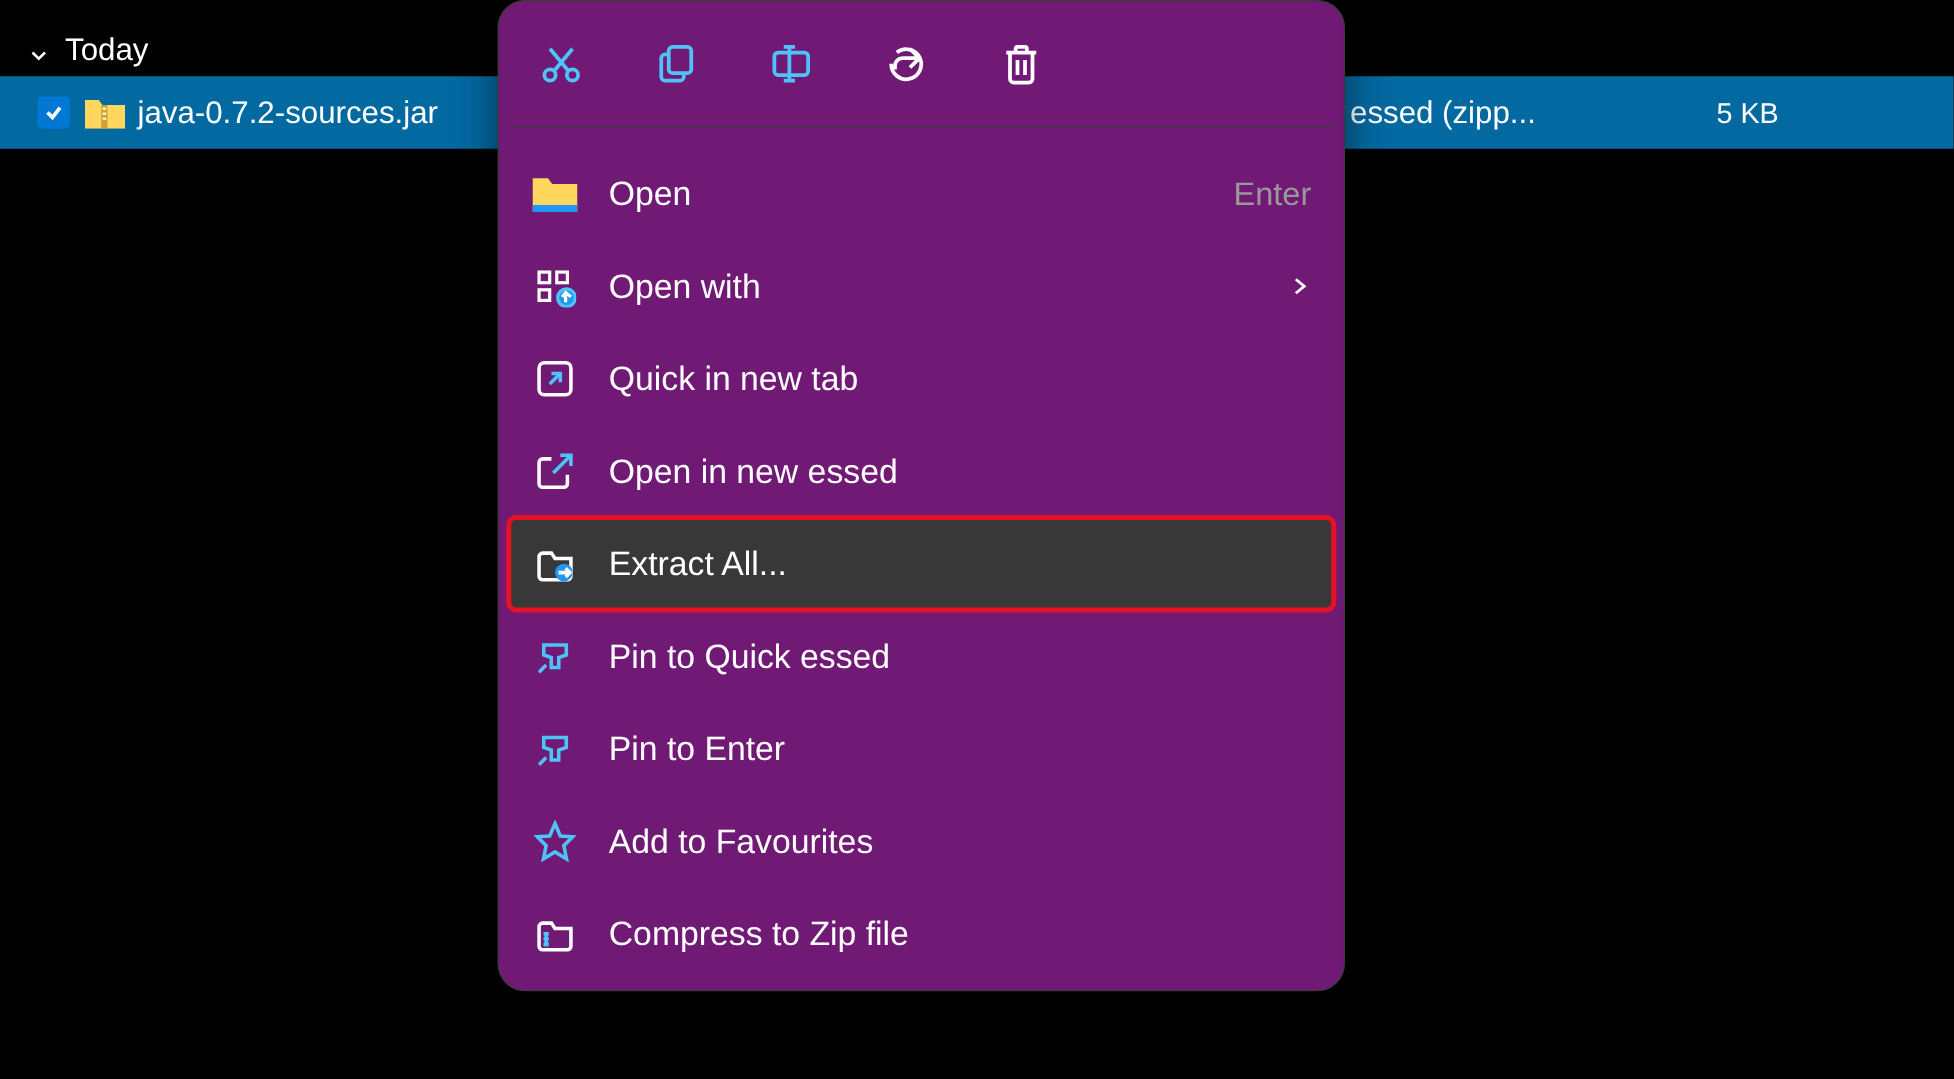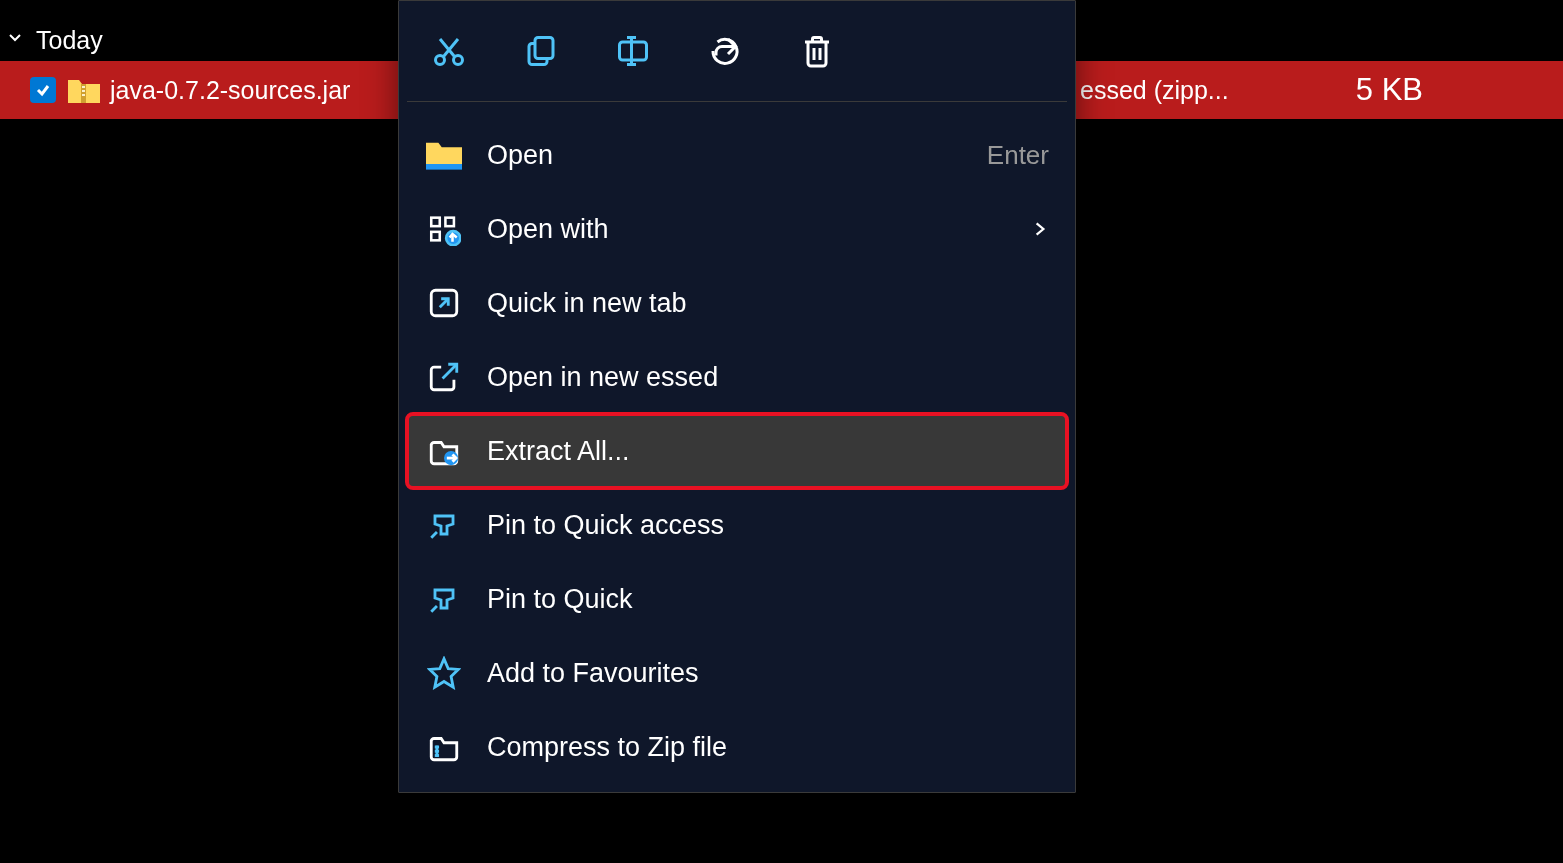--- a/index.html
+++ b/index.html
@@ -14,43 +14,43 @@
       width: 1563px;
       height: 863px;
       overflow: hidden;
       position: relative;
     }
     .file-listing {
       padding-top: 20px;
     }
     .group-header {
       display: flex;
-      align-items: flex-start;
-      padding: 6px 4px;
+      align-items: flex-end;
+      padding: 6px 20px;
       font-size: 25px;
       font-weight: 400;
     }
     .group-chevron {
       width: 22px;
       height: 22px;
       margin-right: 10px;
       display: flex;
       align-items: center;
       justify-content: center;
     }
     .group-chevron svg {
       fill: none;
       stroke: #ffffff;
       stroke-width: 2;
     }
     .file-row {
       display: flex;
       align-items: center;
       padding: 6px 30px;
-      background: #b91c1c;
+      background: #0369a1;
       height: 58px;
       position: relative;
     }
     .checkbox {
       width: 26px;
       height: 26px;
       background: #0078d4;
       border-radius: 4px;
       display: flex;
       align-items: center;
@@ -73,31 +73,31 @@
     }
     .file-type {
       position: absolute;
       left: 1080px;
       font-size: 25px;
       color: #ffffff;
     }
     .file-size {
       position: absolute;
       right: 140px;
-      font-size: 31px;
+      font-size: 23px;
       color: #ffffff;
     }
     .context-menu {
       position: absolute;
       left: 398px;
       top: 0;
       width: 678px;
-      background: #0f172a;
+      background: #701a75;
       border: 1px solid #3a3a3a;
-      border-radius: 1px;
+      border-radius: 22px;
       box-shadow: 0 8px 32px rgba(0,0,0,0.5);
       padding: 8px 8px 8px 8px;
       z-index: 1000;
     }
     .quick-actions {
       display: flex;
       gap: 52px;
       padding: 22px 22px 30px 22px;
       border-bottom: 1px solid #3a3a3a;
       margin-bottom: 16px;
@@ -300,31 +300,31 @@
     <span class="menu-label">Extract All...</span>
   </div>
 
   <div class="menu-item">
     <div class="menu-icon">
       <svg viewBox="0 0 24 24" width="34" height="34" fill="none" stroke="#4fc3f7" stroke-width="2">
         <path d="M12,3 L16,7 L14,11 L18,15 L15,18 L11,14 L7,16 L3,12 Z" transform="rotate(45 12 12)"></path>
         <line x1="7" y1="17" x2="3" y2="21"></line>
       </svg>
     </div>
-    <span class="menu-label">Pin to Quick access</span>
+    <span class="menu-label">Pin to Quick essed</span>
   </div>
 
   <div class="menu-item">
     <div class="menu-icon">
       <svg viewBox="0 0 24 24" width="34" height="34" fill="none" stroke="#4fc3f7" stroke-width="2">
         <path d="M12,3 L16,7 L14,11 L18,15 L15,18 L11,14 L7,16 L3,12 Z" transform="rotate(45 12 12)"></path>
         <line x1="7" y1="17" x2="3" y2="21"></line>
       </svg>
     </div>
-    <span class="menu-label">Pin to Quick</span>
+    <span class="menu-label">Pin to Enter</span>
   </div>
 
   <div class="menu-item">
     <div class="menu-icon">
       <svg viewBox="0 0 24 24" width="34" height="34" fill="none" stroke="#4fc3f7" stroke-width="2">
         <polygon points="12,2 15,9 22,9.5 17,14.5 18.5,22 12,18 5.5,22 7,14.5 2,9.5 9,9"></polygon>
       </svg>
     </div>
     <span class="menu-label">Add to Favourites</span>
   </div>

